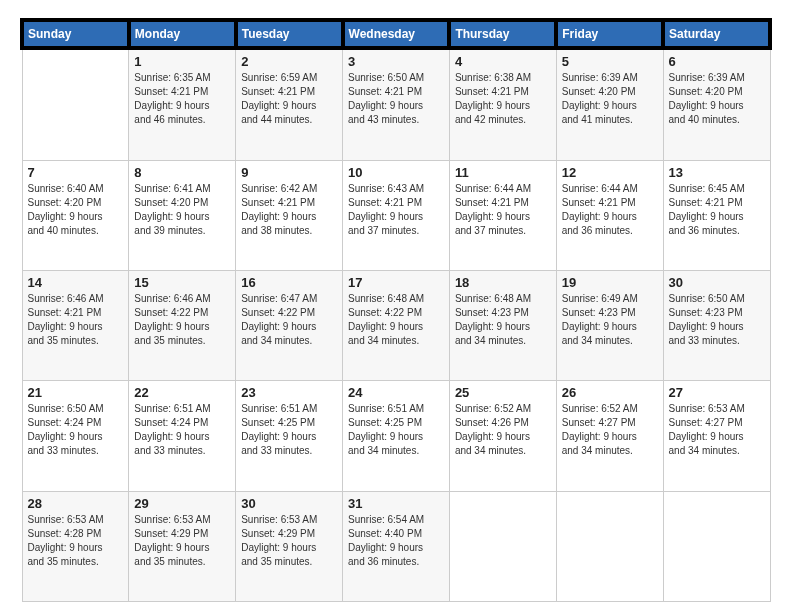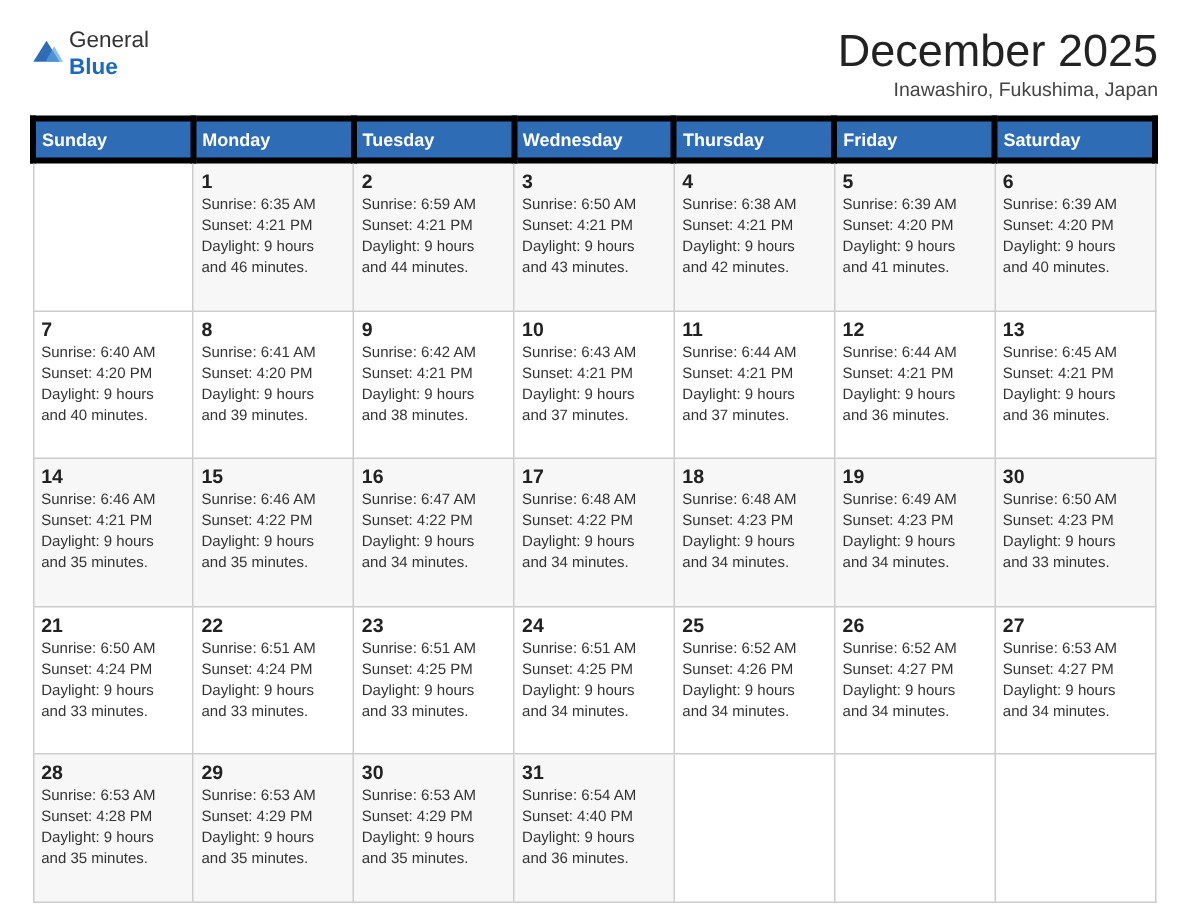--- a/index.html
+++ b/index.html
@@ -86,36 +86,20 @@
       font-size: 10px;
       color: #333;
       line-height: 1.4;
     }
     td.empty { background: #fff !important; }
   </style>
 </head>
 <body>
 
 <div class="page">
-  <div class="header">
-    <div class="logo">
-      <svg class="logo-icon" viewBox="0 0 30 30">
-        <polygon points="15,3 27,22 3,22" fill="#2e6cb5"></polygon>
-        <polygon points="22,8 30,22 14,22" fill="#5ba3e0" opacity="0.7"></polygon>
-      </svg>
-      <div class="logo-text">
-        <span class="logo-general">General</span><br>
-        <span class="logo-blue">Blue</span>
-      </div>
-    </div>
-    <div class="title-block">
-      <div class="main-title">December 2025</div>
-      <div class="subtitle">Inawashiro, Fukushima, Japan</div>
-    </div>
-  </div>
 
   <table class="calendar">
     <thead>
       <tr>
       <th>Sunday</th>
           <th>Monday</th>
           <th>Tuesday</th>
           <th>Wednesday</th>
           <th>Thursday</th>
           <th>Friday</th>

